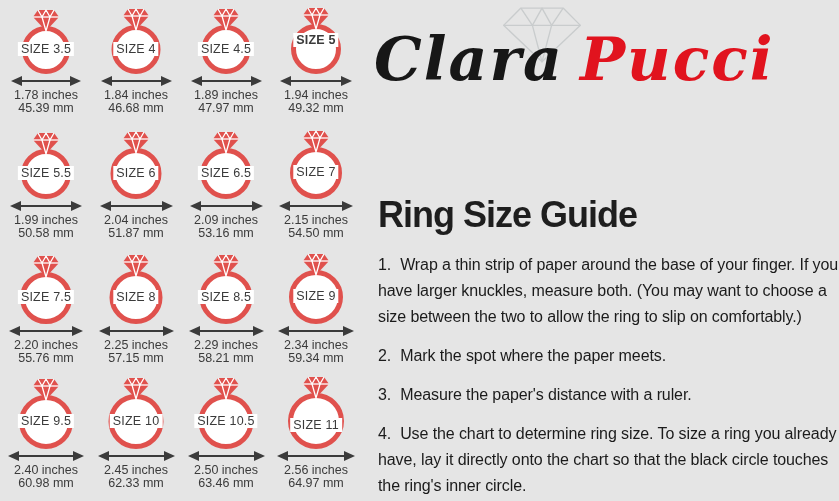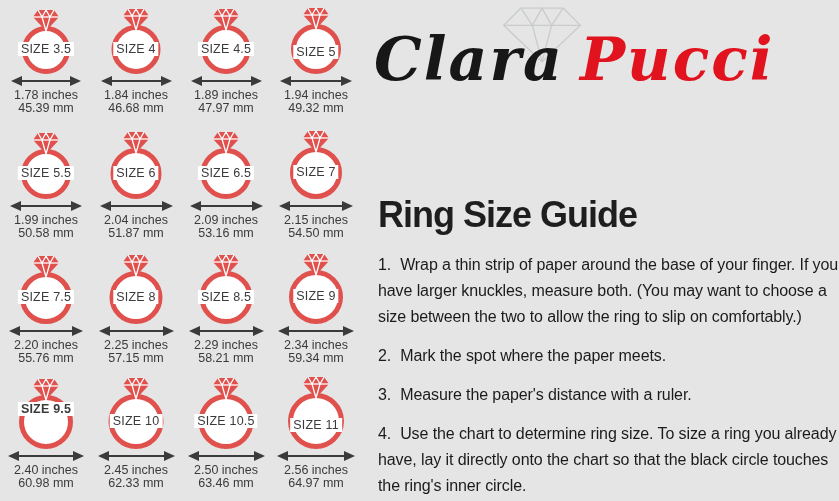--- a/index.html
+++ b/index.html
@@ -127,21 +127,21 @@
     <div class="figure">
       <svg class="diamond" width="30" height="22" viewBox="0 0 30 22" style="top: 7px;">
         <path d="M15 22 L2 8 L7 1 L23 1 L28 8 Z" fill="var(--ring-red)"></path>
         <g stroke="#ffffff" stroke-width="1.3" fill="none" stroke-linejoin="round">
           <path d="M2 8 L28 8"></path>
           <path d="M7 1 L11 8 L15 1 L19 8 L23 1"></path>
           <path d="M11 8 L15 22 L19 8"></path>
         </g>
       </svg>
       <div class="circle" style="width: 50px; height: 50px;"></div>
-      <span class="size-label" style="top: 52px;">SIZE 5</span>
+      <span class="size-label" style="top: 40px; font-weight: bold;">SIZE 5</span>
     </div>
     <div class="arrow" style="width: 72px;">
       <i class="ah left"></i>
       <i class="shaft"></i>
       <i class="ah right"></i>
     </div>
     <div class="meas">
       <div>1.94 inches</div>
       <div>49.32 mm</div>
     </div>
@@ -334,21 +334,21 @@
     <div class="figure">
       <svg class="diamond" width="30" height="22" viewBox="0 0 30 22" style="top: 3px;">
         <path d="M15 22 L2 8 L7 1 L23 1 L28 8 Z" fill="var(--ring-red)"></path>
         <g stroke="#ffffff" stroke-width="1.3" fill="none" stroke-linejoin="round">
           <path d="M2 8 L28 8"></path>
           <path d="M7 1 L11 8 L15 1 L19 8 L23 1"></path>
           <path d="M11 8 L15 22 L19 8"></path>
         </g>
       </svg>
       <div class="circle" style="width: 54px; height: 54px;"></div>
-      <span class="size-label" style="top: 34px; font-weight: bold;">SIZE 9.5</span>
+      <span class="size-label" style="top: 46px;">SIZE 9.5</span>
     </div>
     <div class="arrow" style="width: 76px;">
       <i class="ah left"></i>
       <i class="shaft"></i>
       <i class="ah right"></i>
     </div>
     <div class="meas">
       <div>2.40 inches</div>
       <div>60.98 mm</div>
     </div>

